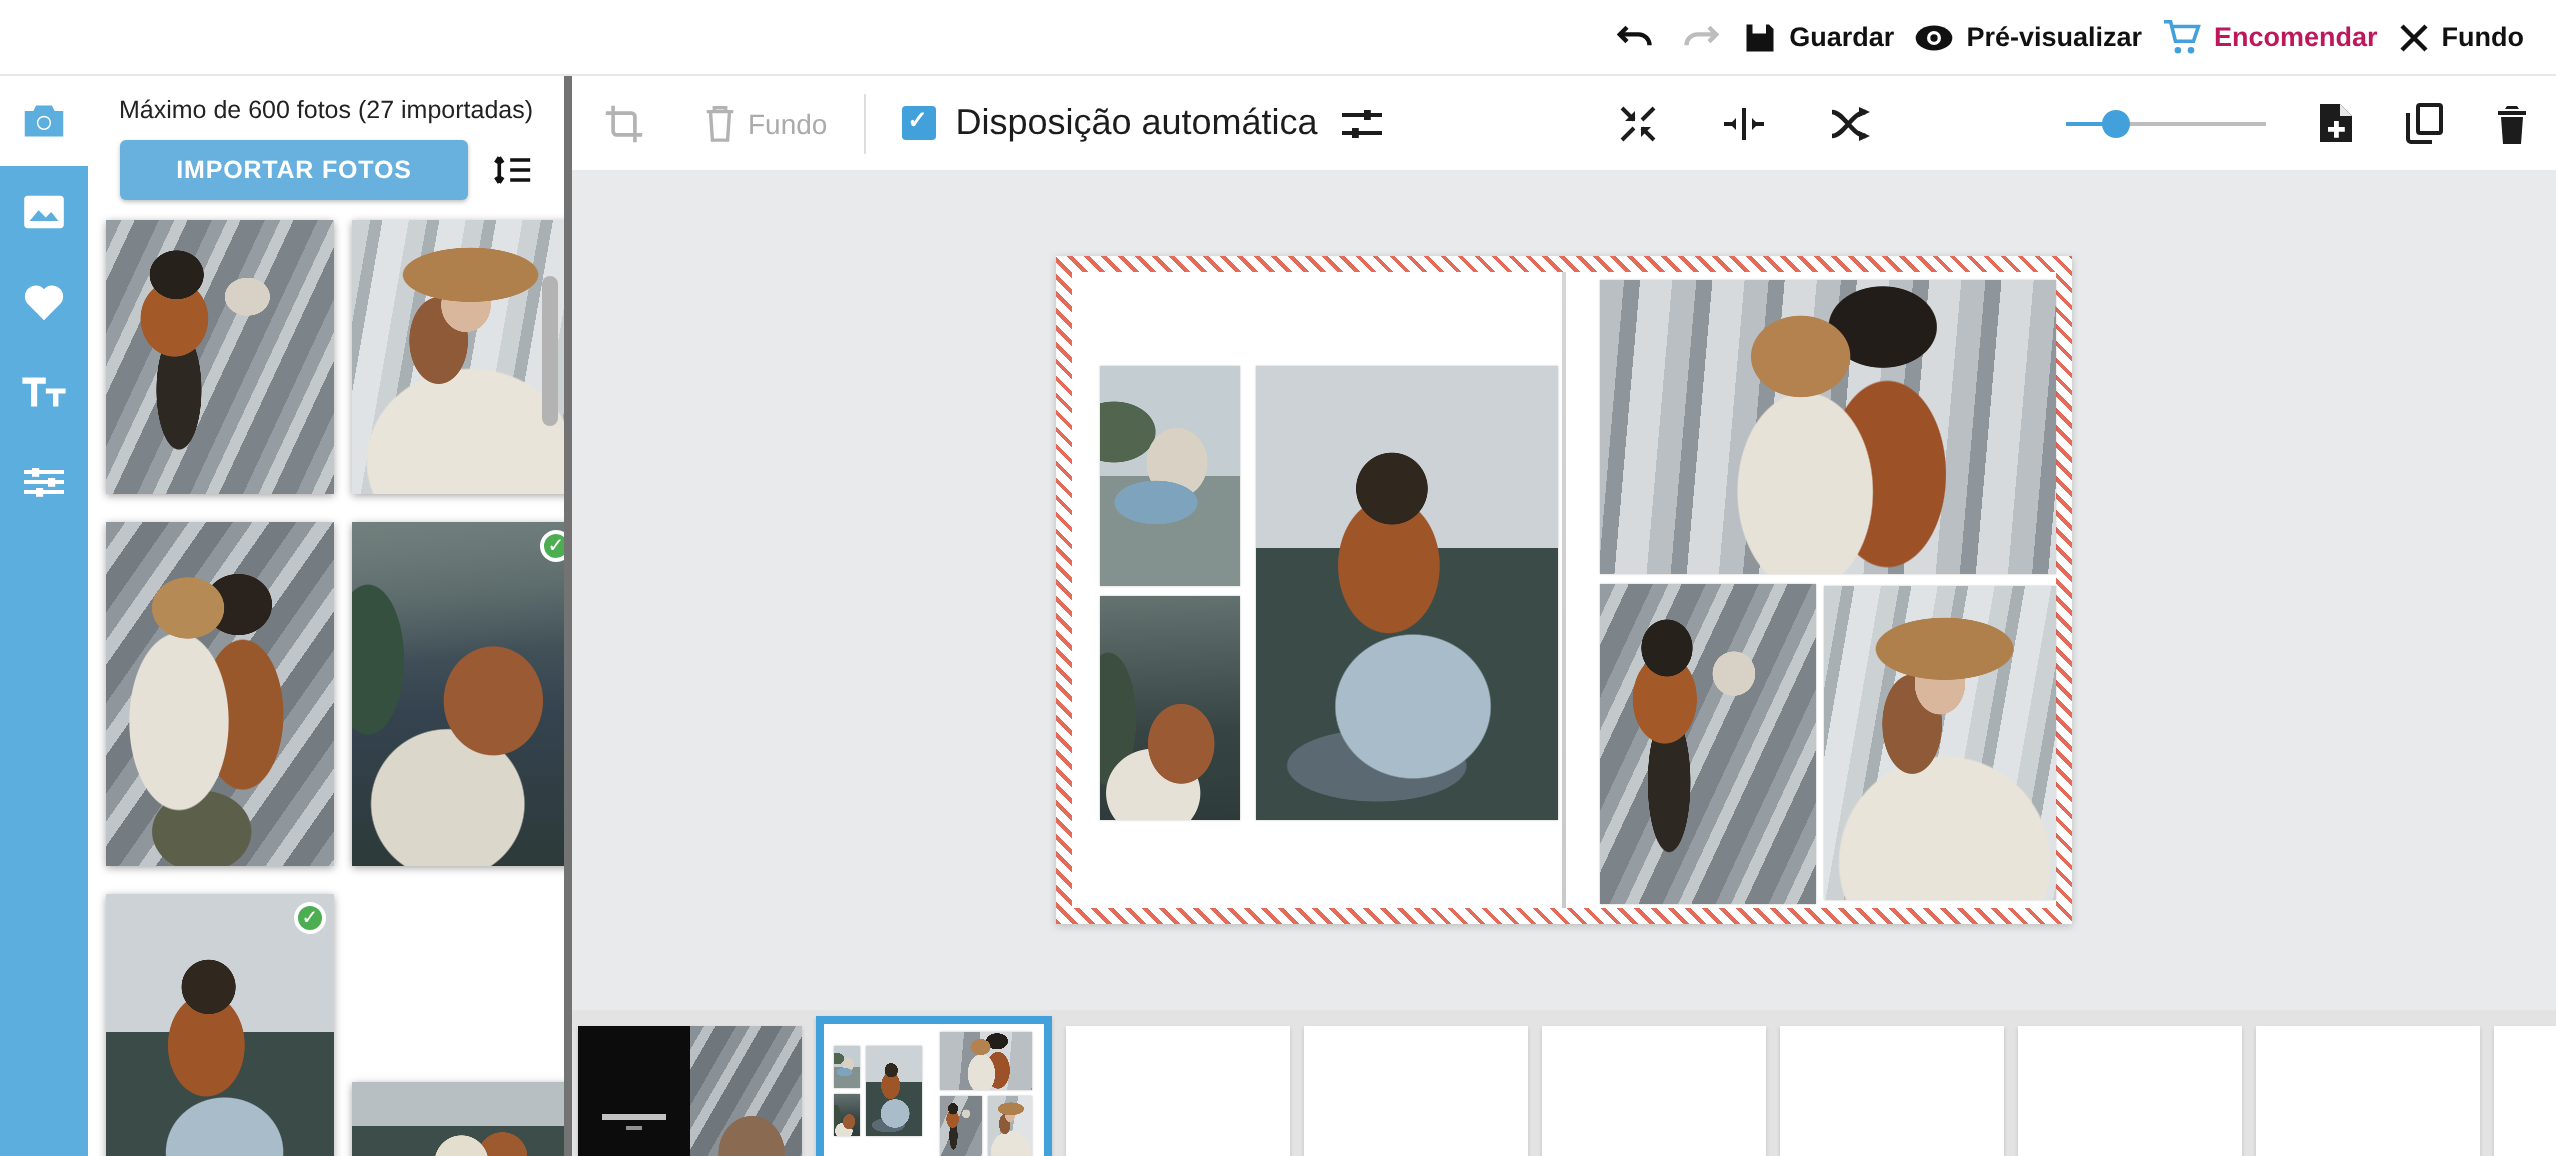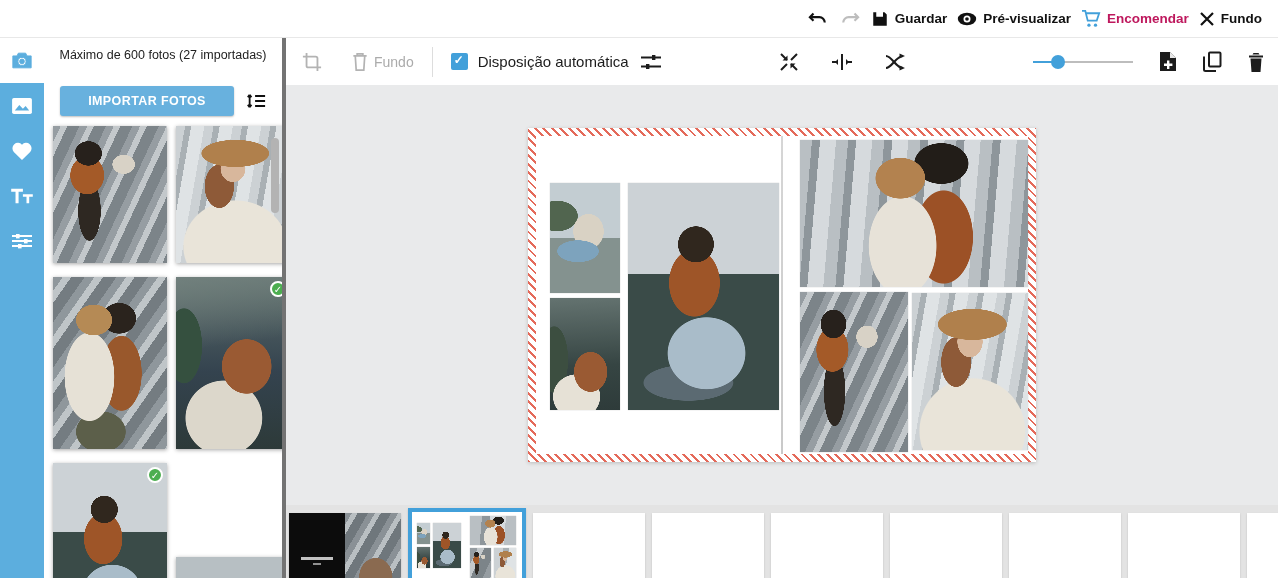--- a/index.html
+++ b/index.html
@@ -27,42 +27,42 @@
 
   
   .rail { width:44px; background:#5caede; display:flex; flex-direction:column; flex-shrink:0; }
   .rail-item { height:45px; display:flex; align-items:center; justify-content:center; cursor:pointer; }
   .rail-item.active { background:#fff; }
   .rail-item.active svg { stroke:#5caede; fill:#5caede; }
 
   
   .panel { width:242px; background:#fff; position:relative; flex-shrink:0; border-right:4px solid #737373; overflow:hidden; }
   .panel-limit { text-align:center; font-size:12.5px; color:#222; padding-top:10px; }
-  .panel-actions { display:flex; align-items:center; justify-content:center; gap:12px; margin-top:24px; }
+  .panel-actions { display:flex; align-items:center; justify-content:center; gap:12px; margin-top:8px; }
   .import-btn { background:#68b1de; color:#fff; border:none; font-family:inherit; font-size:12.5px; font-weight:700; letter-spacing:.4px; padding:8px 28px; border-radius:3px; cursor:pointer; box-shadow:0 1px 2px rgba(0,0,0,.25); }
   .grid { padding:10px 14px 0 9px; display:grid; grid-template-columns:114px 114px; column-gap:9px; row-gap:14px; }
   .tile { position:relative; box-shadow:0 1px 4px rgba(0,0,0,.35); cursor:pointer; background:#ccc; }
   .tile.h137 { height:137px; }
   .tile.h172 { height:172px; }
   .tile.land { height:78px; align-self:end; }
   .badge { position:absolute; top:4px; right:4px; width:16px; height:16px; border-radius:50%; background:#4cae50; border:2px solid #fff; color:#fff; font-size:10px; line-height:13px; text-align:center; }
   .scrollthumb { position:absolute; right:3px; top:100px; width:8px; height:75px; border-radius:4px; background:#b3b3b3; cursor:pointer; }
 
   
   .maincol { flex:1; display:flex; flex-direction:column; min-width:0; }
 
   
   .toolbar { height:47px; background:#fff; display:flex; align-items:center; padding:0 14px 0 16px; }
   .tool { display:flex; align-items:center; gap:6px; cursor:pointer; }
   .tool.disabled { color:#b3b3b3; cursor:default; }
   .tool-label { font-size:14px; color:#ababab; }
   .vdiv { width:1px; height:30px; background:#ddd; margin:0 18px; }
   .chk { width:17px; height:17px; background:#42a0da; border-radius:2px; position:relative; cursor:pointer; margin-right:10px; }
   .chk::after { content:"✓"; position:absolute; left:3px; top:0px; color:#fff; font-size:12px; font-weight:700; }
-  .chk-label { font-size:15px; color:#1c1c1c; }
+  .chk-label { font-size:18px; color:#1c1c1c; }
   .group2 { display:flex; align-items:center; gap:32px; margin-left:118px; }
   .rightgrp { margin-left:auto; display:flex; align-items:center; gap:26px; }
   .slider { position:relative; width:100px; height:14px; cursor:pointer; }
   .slider .track { position:absolute; top:6px; left:0; right:0; height:2px; background:#bdbdbd; }
   .slider .fill { position:absolute; top:6px; left:0; width:25%; height:2px; background:#42a0da; }
   .slider .knob { position:absolute; top:0; left:25%; width:14px; height:14px; margin-left:-7px; border-radius:50%; background:#42a0da; }
 
   
   .canvas { flex:1; background:#e9eaeb; display:flex; align-items:center; justify-content:center; }
   .spread { width:508px; height:334px; background:

